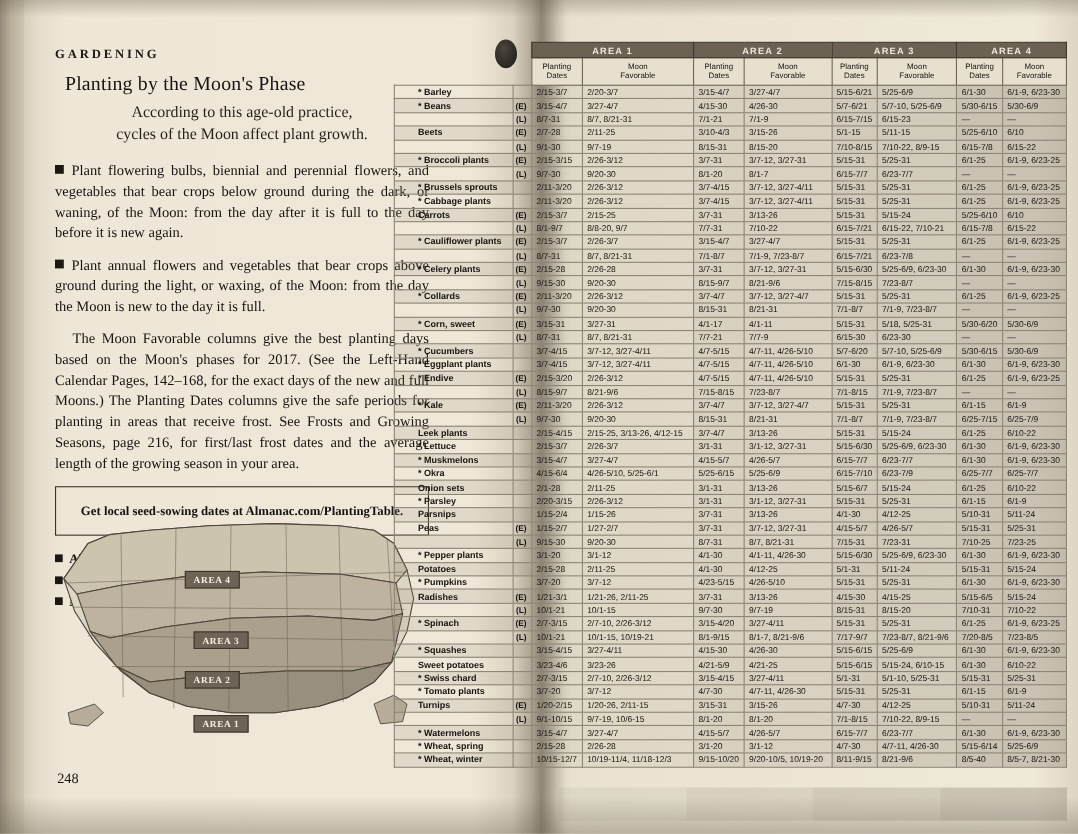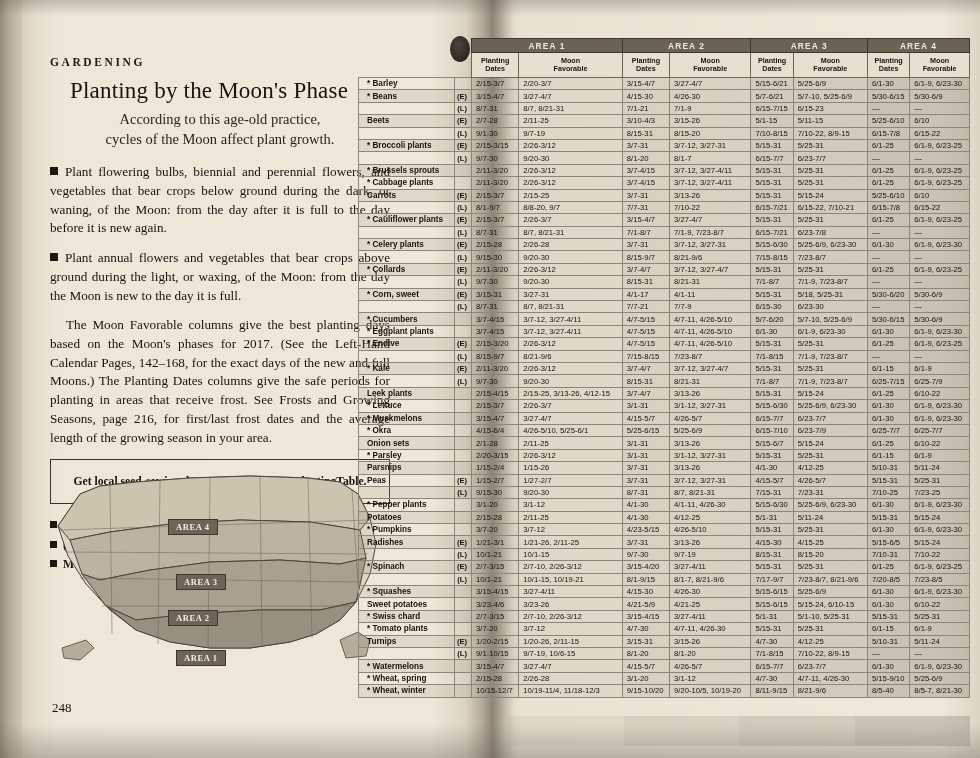--- a/index.html
+++ b/index.html
@@ -21,24 +21,24 @@
     background:linear-gradient(90deg,rgba(120,110,95,0) 0%,rgba(120,110,95,.35) 35%,rgba(90,82,70,.55) 55%,rgba(120,110,95,.18) 85%,rgba(120,110,95,0) 100%);}
   .bottom-shadow{position:absolute;left:0;bottom:0;width:980px;height:34px;
     background:linear-gradient(180deg,rgba(120,110,95,0),rgba(90,82,70,.35));}
   .top-shadow{position:absolute;left:0;top:0;width:980px;height:16px;
     background:linear-gradient(0deg,rgba(120,110,95,0),rgba(90,82,70,.30));}
   .hole{position:absolute;left:450px;top:36px;width:20px;height:26px;border-radius:50%;
     background:radial-gradient(ellipse at 40% 35%, #4a453c, #2b2722 70%);
     box-shadow:0 1px 2px rgba(255,255,255,.35);}
 
   
-  .left-col{position:absolute;left:50px;top:56px;width:340px;}
+  .left-col{position:absolute;left:50px;top:44px;width:340px;}
   .kicker{font-family:"Liberation Serif",serif;font-size:11.5px;letter-spacing:2.6px;
     font-weight:bold;color:#1b1712;}
-  h1.title{font-size:23px;font-weight:normal;margin:10px 0 6px 20px;letter-spacing:.2px;}
+  h1.title{font-size:18px;font-weight:normal;margin:10px 0 6px 9px;letter-spacing:.2px;}
   .subtitle{font-size:14.5px;line-height:1.35;text-align:center;margin:0 0 14px 0;color:#241f18;}
   p.body{font-size:13.2px;line-height:1.42;margin:0 0 11px 0;text-align:justify;}
   p.body.indent{text-indent:16px;}
   .sq{display:inline-block;width:8px;height:8px;background:#1b1712;margin-right:7px;vertical-align:1px;}
   .seedbox{border:1px solid #3a332a;padding:15px 6px;font-size:11.6px;font-weight:bold;
     text-align:center;margin:12px 0 12px 0;}
   .legend{font-size:11.8px;line-height:1.65;font-weight:bold;}
   .legend .sq{width:7px;height:7px;margin-right:6px;}
   .pagenum{position:absolute;left:52px;top:700px;font-size:13px;}
 
@@ -48,25 +48,25 @@
     font-weight:bold;letter-spacing:.6px;padding:2px 7px;border:1px solid #3c362c;}
 
   
   .table-wrap{position:absolute;left:358px;top:38px;width:612px;}
   table{border-collapse:collapse;width:612px;font-size:8.1px;
      font-family:"Liberation Sans", sans-serif;}
   td,th{padding:0;}
   .area-head td{font-size:8.4px;font-weight:bold;letter-spacing:1.1px;text-align:center;
     color:#efe9dc;background:#6b6253;border:1px solid #3d372d;height:13px;}
   .area-head td.blank{background:transparent;border:none;}
-  .sub-head td{font-size:7.2px;font-weight:bold;text-align:center;line-height:1.12;
+  .sub-head td{font-size:7.2px;font-weight:normal;text-align:center;line-height:1.12;
     border:1px solid #6d6659;background:#e7e0cf;height:22px;padding:1px 0;}
   .sub-head td.blank{background:transparent;border:none;}
   tbody td{border:1px solid #8d8678;height:11.4px;line-height:11px;white-space:nowrap;}
-  td.crop{padding-left:8px;font-weight:bold;font-size:8.2px;color:#17130e;}
+  td.crop{padding-left:21px;font-weight:bold;font-size:8.2px;color:#17130e;}
   td.note{text-align:right;padding-right:4px;font-weight:bold;font-size:7.6px;}
   td.d{text-align:left;padding-left:4px;font-size:7.7px;}
   tbody tr.shade1 td{background:rgba(150,142,126,.16);}
   tbody tr td.a1{background:rgba(132,124,108,.10);}
   tbody tr td.a2{background:rgba(132,124,108,.18);}
   tbody tr td.a3{background:rgba(132,124,108,.26);}
   tbody tr td.a4{background:rgba(132,124,108,.34);}
 
   
   .strips{position:absolute;left:508px;top:716px;width:462px;height:30px;display:flex;}
@@ -731,21 +731,21 @@
           </tr>
           <tr>
             <td class="crop">* Wheat, spring</td>
             <td class="note"></td>
             <td class="d a1">2/15-28</td>
             <td class="d a1">2/26-28</td>
             <td class="d a2">3/1-20</td>
             <td class="d a2">3/1-12</td>
             <td class="d a3">4/7-30</td>
             <td class="d a3">4/7-11, 4/26-30</td>
-            <td class="d a4">5/15-9/10</td>
+            <td class="d a4">5/15-6/14</td>
             <td class="d a4">5/25-6/9</td>
           </tr>
           <tr class="shade1">
             <td class="crop">* Wheat, winter</td>
             <td class="note"></td>
             <td class="d a1">10/15-12/7</td>
             <td class="d a1">10/19-11/4, 11/18-12/3</td>
             <td class="d a2">9/15-10/20</td>
             <td class="d a2">9/20-10/5, 10/19-20</td>
             <td class="d a3">8/11-9/15</td>

